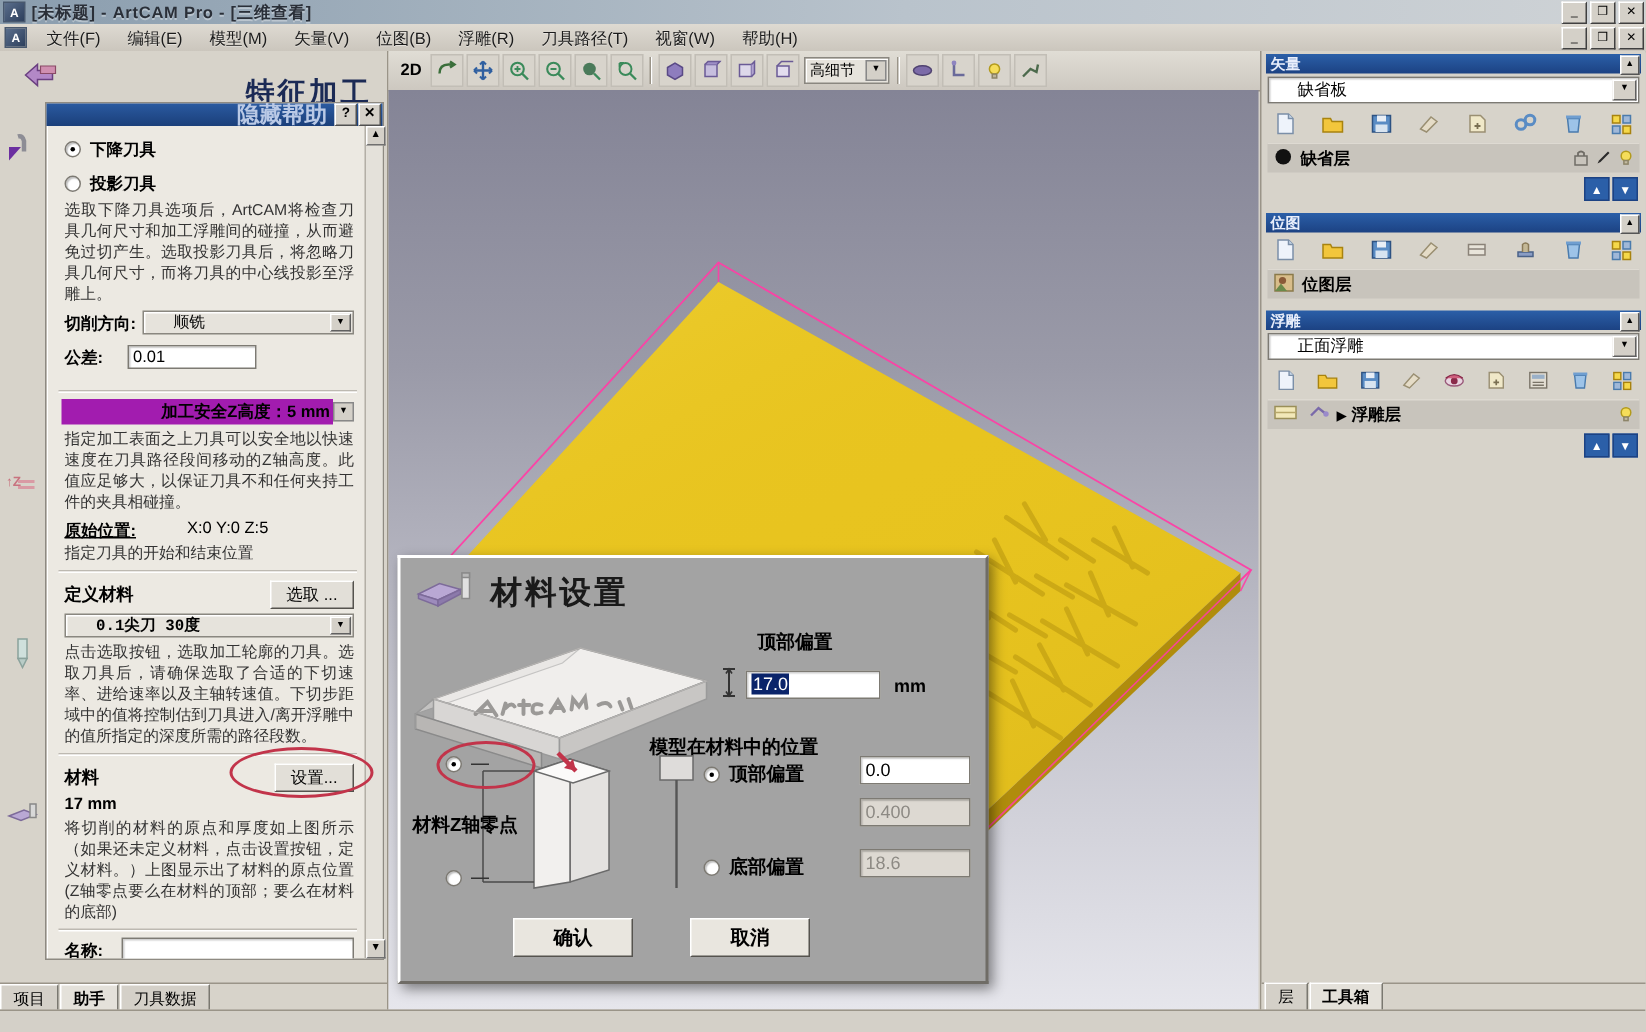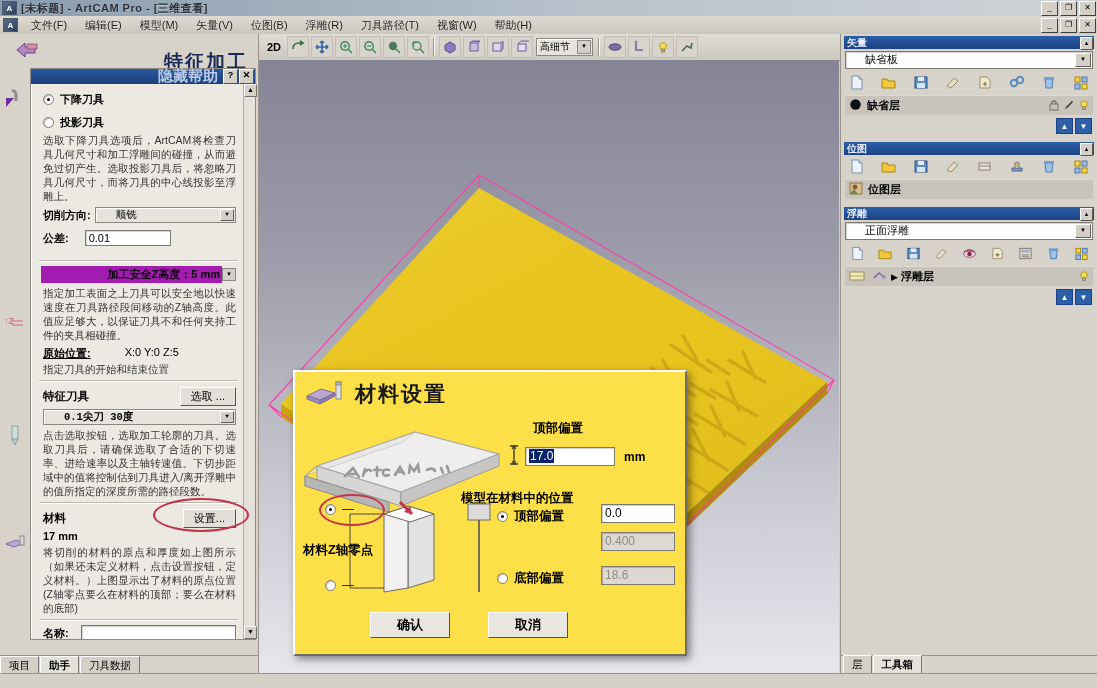--- a/index.html
+++ b/index.html
@@ -231,25 +231,24 @@
   }
   .rp-bottom-tabs{
     position:absolute;left:0;bottom:0;width:257px;height:18px;
     background:#d7d3ca;display:flex;align-items:flex-end;
     border-top:1px solid #9a9488;padding-left:2px;
   }
 
   
   .dialog{
     position:absolute;left:265px;top:370px;width:390px;height:282px;
-    background:#fde047;
+    background:#a3a3a3;
     border-top:2px solid #fff;border-left:2px solid #fff;
     border-right:2px solid #6f6c66;border-bottom:2px solid #6f6c66;
     box-shadow:3px 3px 8px rgba(0,0,0,.45);
-    margin-left:28px;
   }
   .dlg-title{
     display:flex;align-items:center;padding:8px 0 2px 10px;
   }
   .dlg-title .t{
     font-size:21px;font-weight:bold;color:#1a1a1a;margin-left:10px;
     font-family:"DejaVu Serif",serif;letter-spacing:2px;
   }
   .dlg-lbl{font-size:12.5px;font-weight:bold;}
   .dlg-input{
@@ -368,21 +367,21 @@
         <div class="desc">指定加工表面之上刀具可以安全地以快速速度在刀具路径段间移动的Z轴高度。此值应足够大，以保证刀具不和任何夹持工件的夹具相碰撞。</div>
         <div style="display:flex;margin:1px 2px 0 4px;">
           <span style="font-size:11px;font-weight:bold;text-decoration:underline;">原始位置:</span>
           <span style="font-size:11px;margin-left:34px;">X:0 Y:0 Z:5</span>
         </div>
         <div class="desc" style="margin-top:1px;">指定刀具的开始和结束位置</div>
 
         <div class="hr-sep"></div>
 
         <div class="sect-head">
-          <span class="sect-title">特征刀具</span>
+          <span class="sect-title">定义材料</span>
           <span class="btn3d">选取 ...</span>
         </div>
         <div class="field-row">
           <span class="combo" style="margin-left:0;">
             <span style="font-weight:bold;">0.1尖刀 30度</span>
             <span class="arrow">▼</span>
           </span>
         </div>
         <div class="desc">点击选取按钮，选取加工轮廓的刀具。选取刀具后，请确保选取了合适的下切速率、进给速率以及主轴转速值。下切步距域中的值将控制估到刀具进入/离开浮雕中的值所指定的深度所需的路径段数。</div>
 

